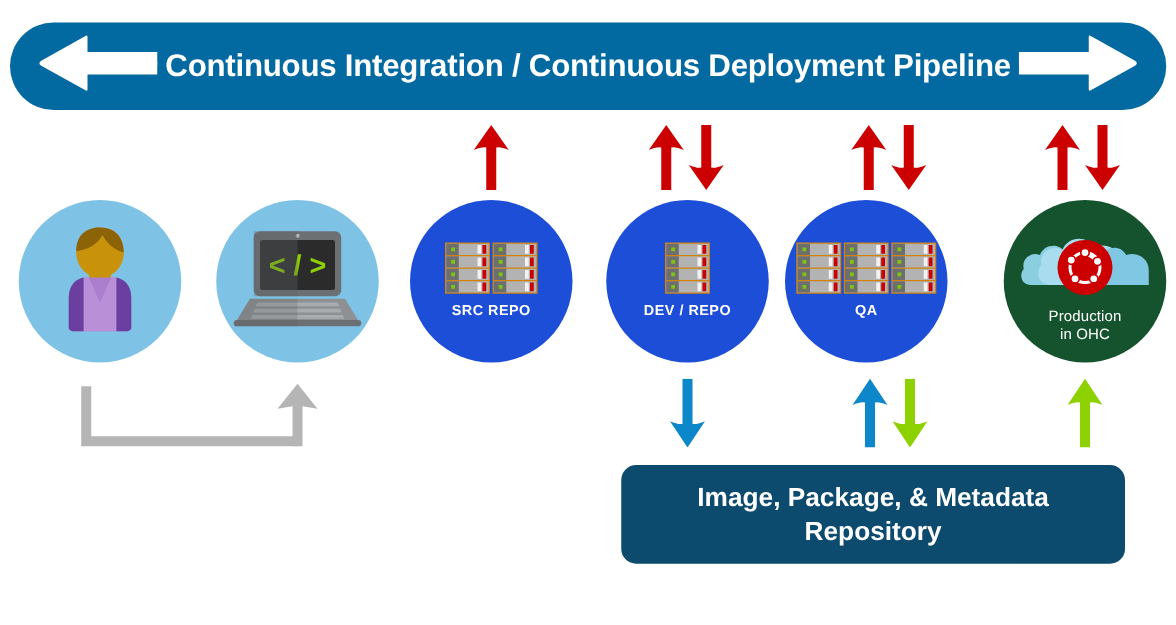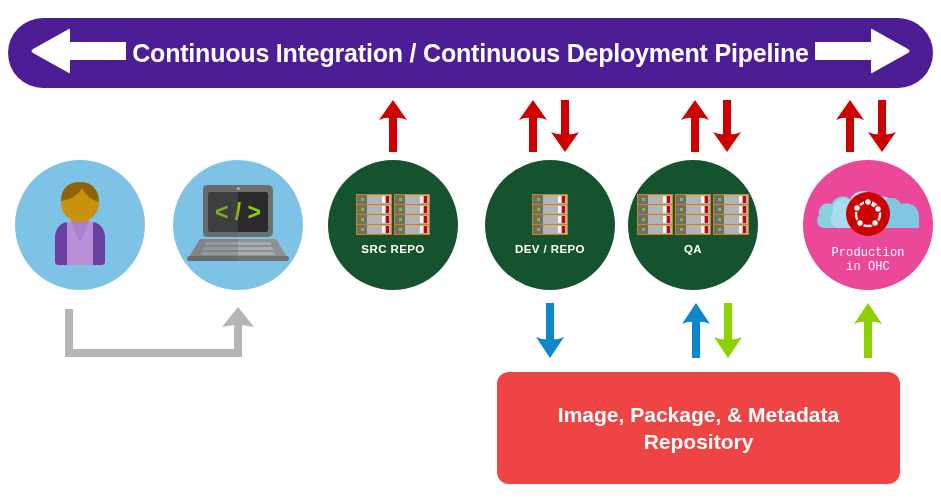--- a/index.html
+++ b/index.html
@@ -18,21 +18,21 @@
     overflow: hidden;
   }
 
   
   #pipeline-banner {
     position: absolute;
     left: 8px;
     top: 18px;
     width: 925px;
     height: 70px;
-    background: #4c1d95;
+    background: #0369a1;
     border-radius: 35px;
     display: flex;
     align-items: center;
     justify-content: center;
   }
   #pipeline-title {
     color: #ffffff;
     font-size: 25px;
     font-weight: bold;
     letter-spacing: -0.2px;
@@ -52,22 +52,22 @@
     position: absolute;
     width: 130px;
     height: 130px;
     border-radius: 50%;
     display: flex;
     flex-direction: column;
     align-items: center;
     justify-content: center;
   }
   .node.blue   { background: #7ec3e6; }
-  .node.orange { background: #14532d; }
-  .node.gray   { background: #ec4899; font-family: Liberation Mono, monospace; }
+  .node.orange { background: #1d4ed8; }
+  .node.gray   { background: #14532d; }
 
   .node-label {
     color: #ffffff;
     font-size: 11.5px;
     font-weight: bold;
     letter-spacing: 0.4px;
     text-align: center;
     line-height: 14px;
     margin-top: 7px;
     white-space: pre-line;
@@ -119,22 +119,22 @@
   }
   .ru-ind-white { width: 3px; height: 7px; background: #f2f2f2; }
   .ru-ind-red   { width: 3px; height: 7px; background: #cc0000; }
 
   
   #repo-box {
     position: absolute;
     left: 497px;
     top: 372px;
     width: 403px;
-    height: 112px;
-    background: #ef4444;
+    height: 79px;
+    background: #0c4a6e;
     border-radius: 12px;
     display: flex;
     align-items: center;
     justify-content: center;
   }
   #repo-label {
     color: #ffffff;
     font-size: 21px;
     font-weight: bold;
     text-align: center;

